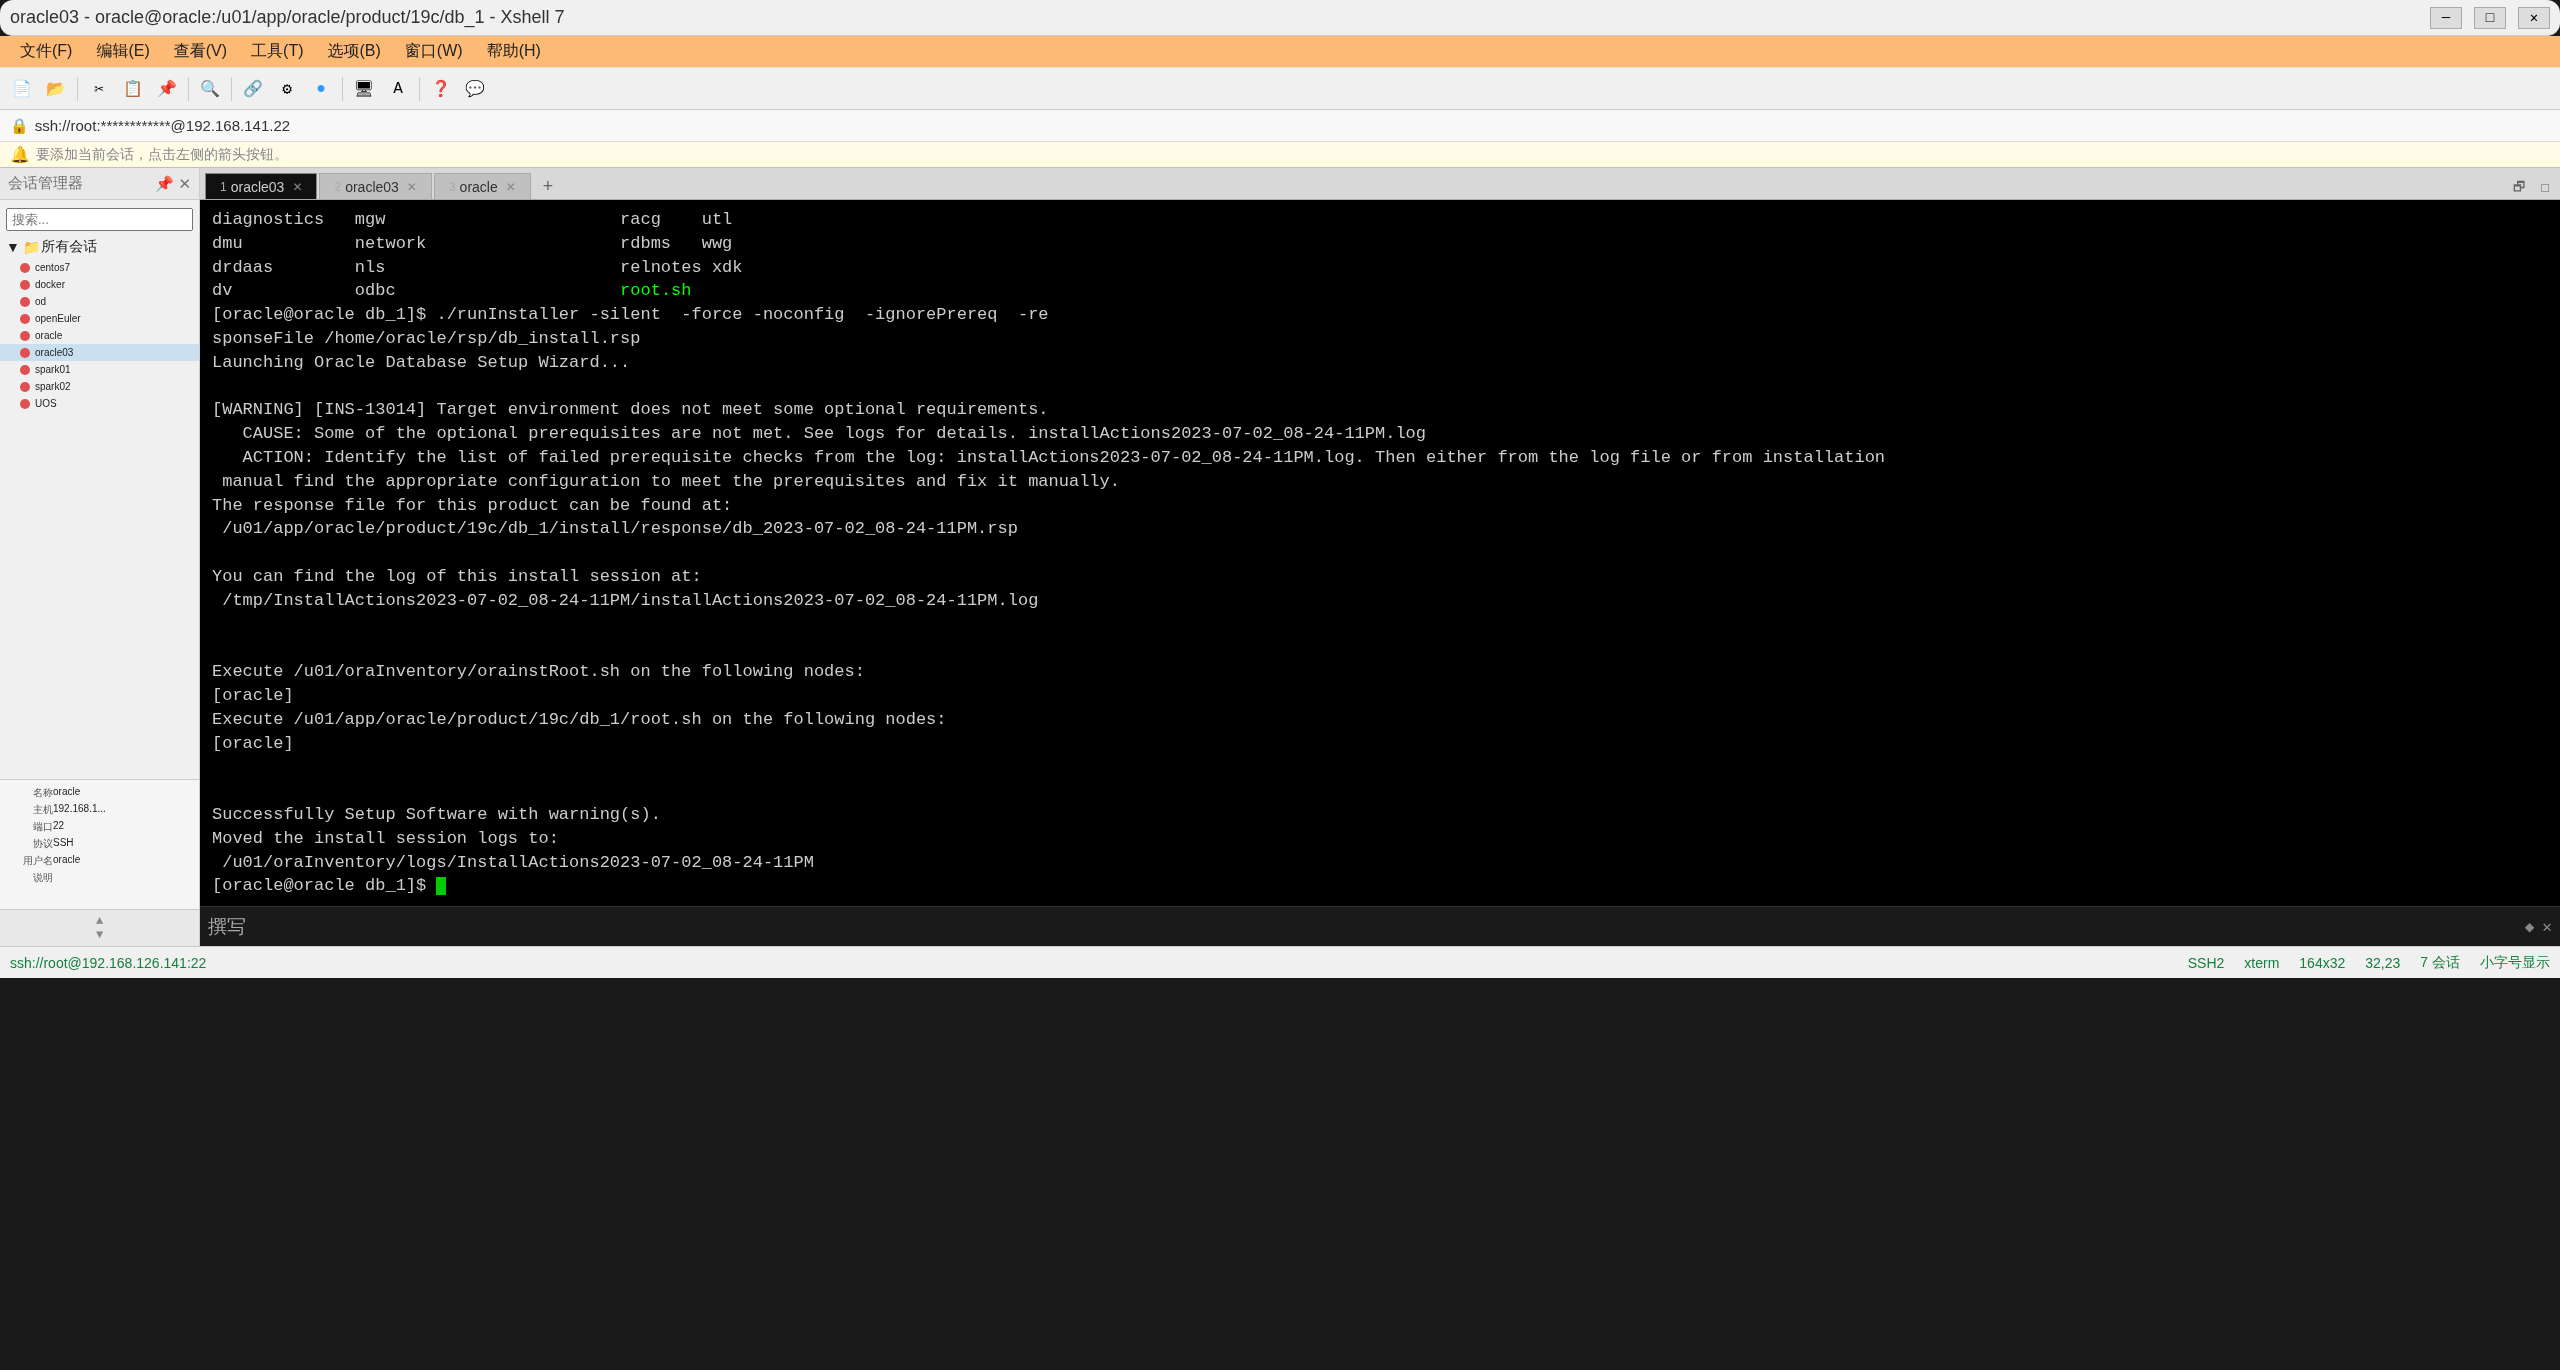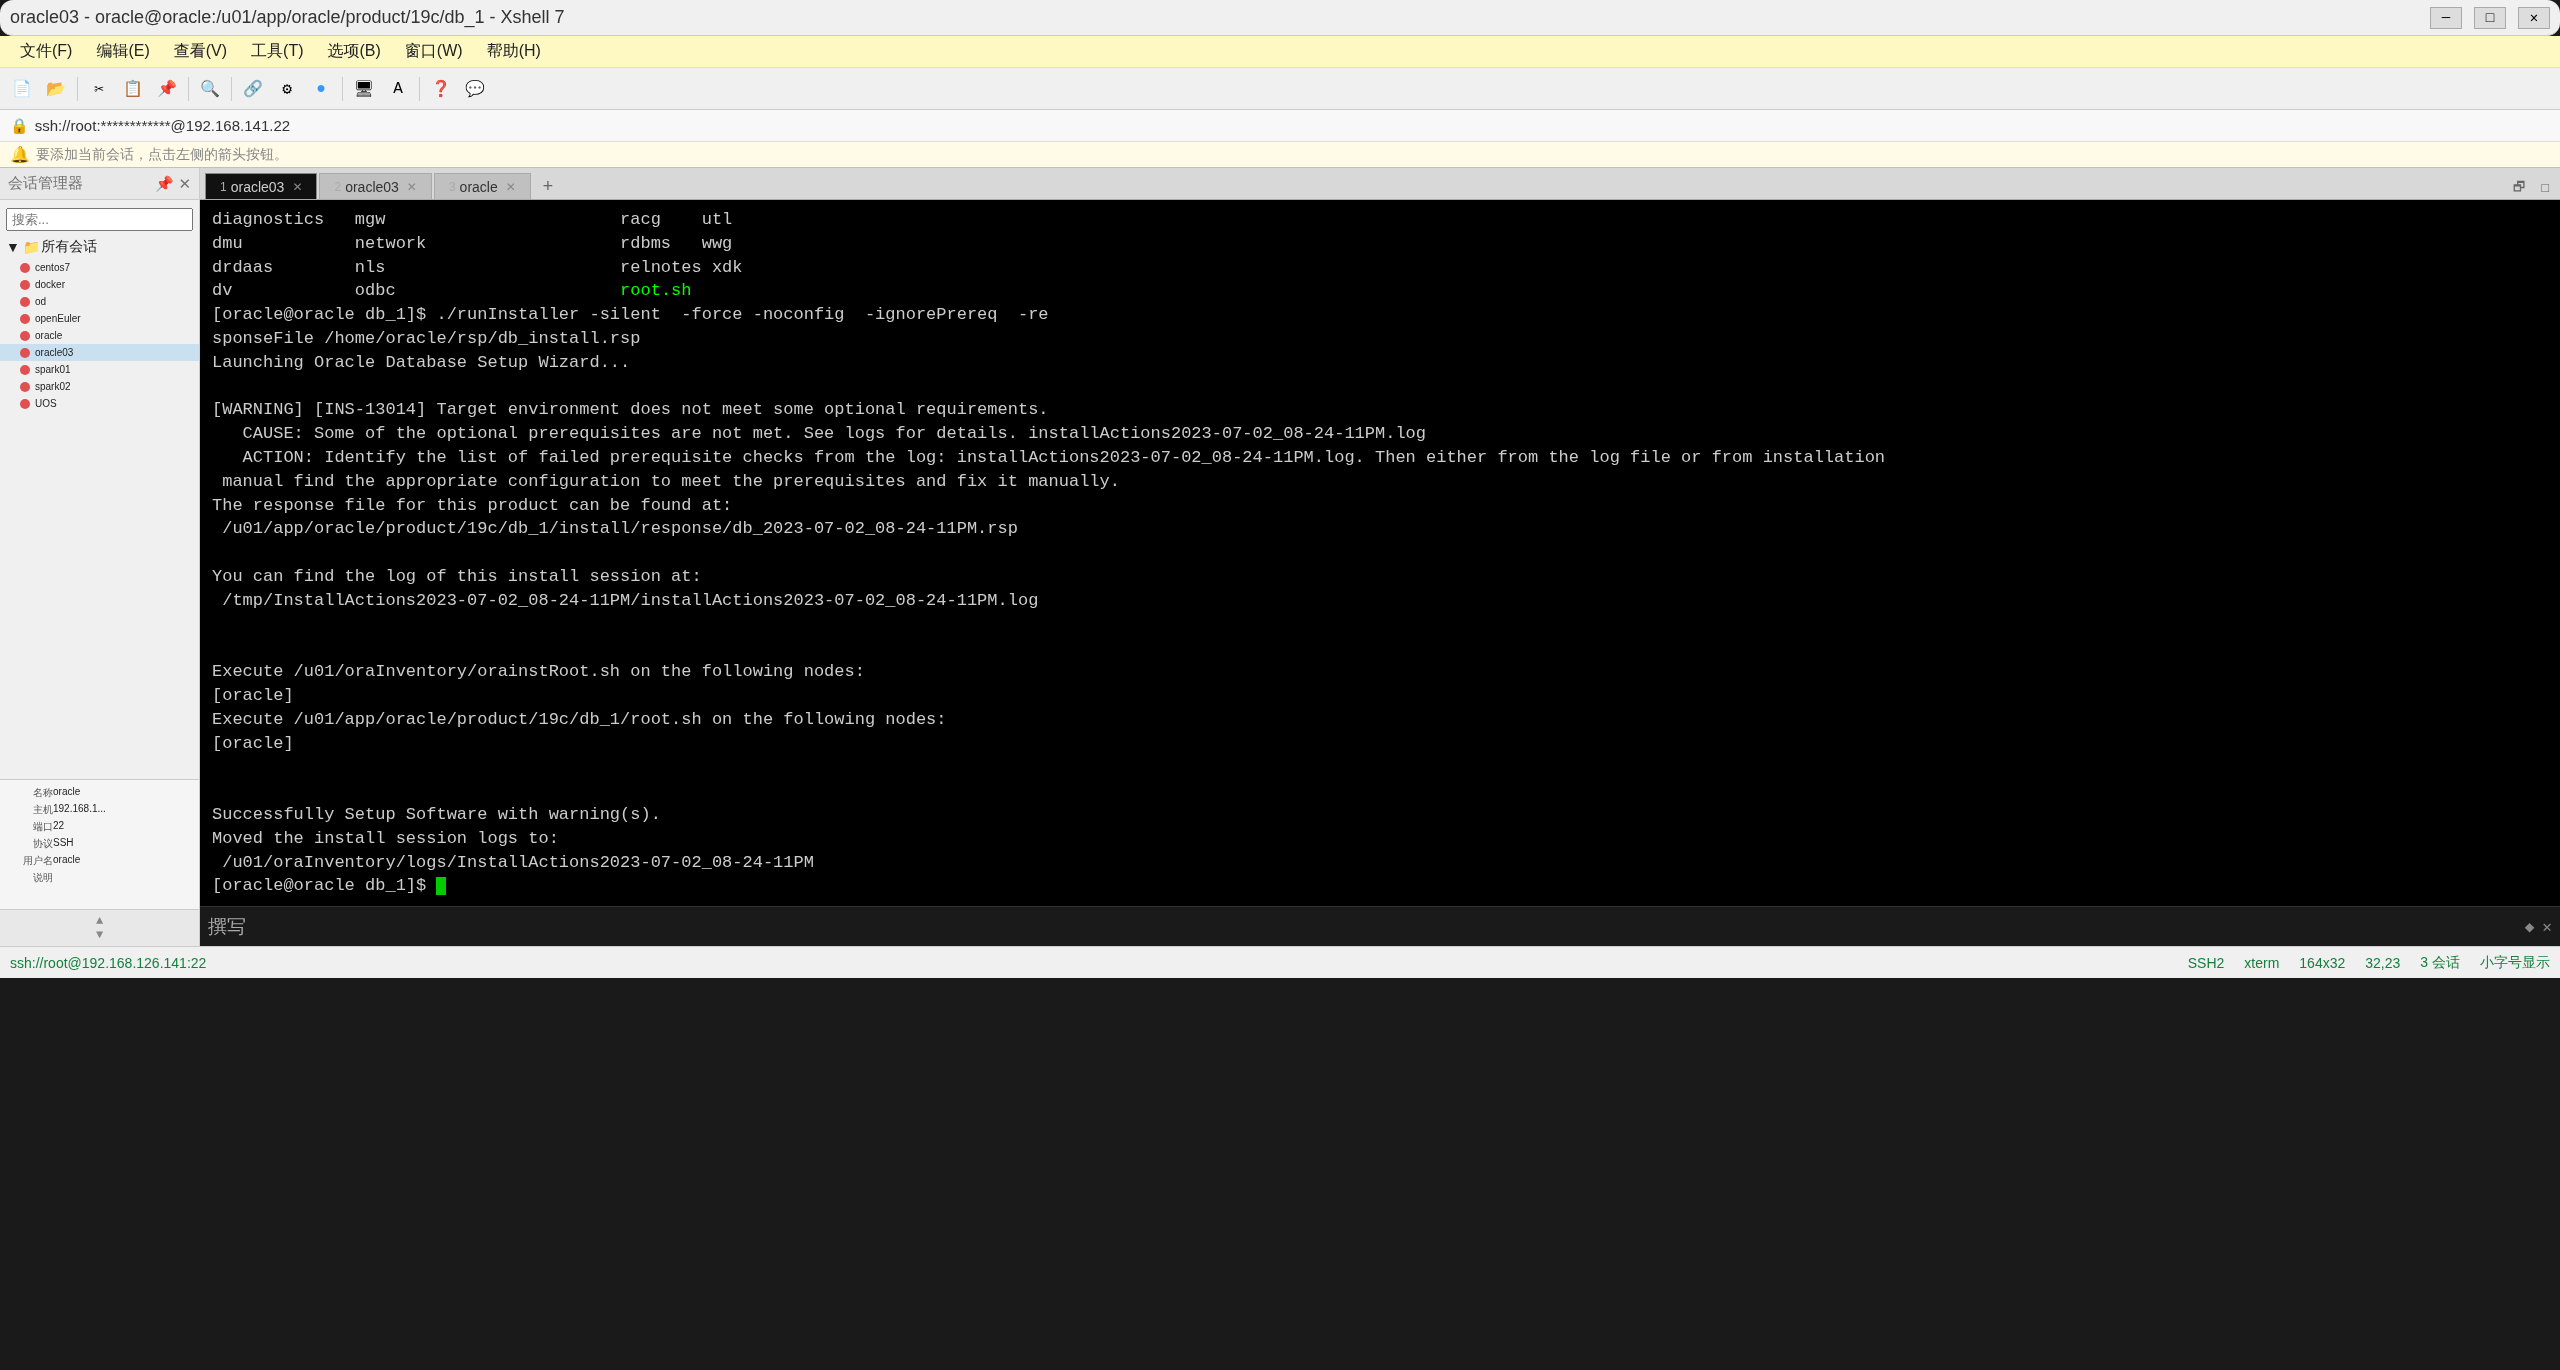--- a/index.html
+++ b/index.html
@@ -42,21 +42,21 @@
       align-items: center;
       justify-content: center;
       font-size: 14px;
       cursor: pointer;
     }
 
     
     .menu-bar {
       width: 100%;
       height: 32px;
-      background: #fef9c3;
+      background: #fdba74;
       display: flex;
       align-items: center;
       padding: 0 8px;
       border-bottom: 1px solid #ddd;
     }
     .menu-item {
       font-size: 16px;
       color: #222;
       font-family: Arial, sans-serif;
       padding: 0 12px;
@@ -563,16 +563,16 @@
 
 </div>
 
 <div class="status-bar">
   <span>ssh://root@192.168.126.141:22</span>
   <div class="status-right">
     <span>SSH2</span>
     <span>xterm</span>
     <span>164x32</span>
     <span>32,23</span>
-    <span>3 会话</span>
+    <span>7 会话</span>
     <span>小字号显示</span>
   </div>
 </div>
 
 </body></html>

